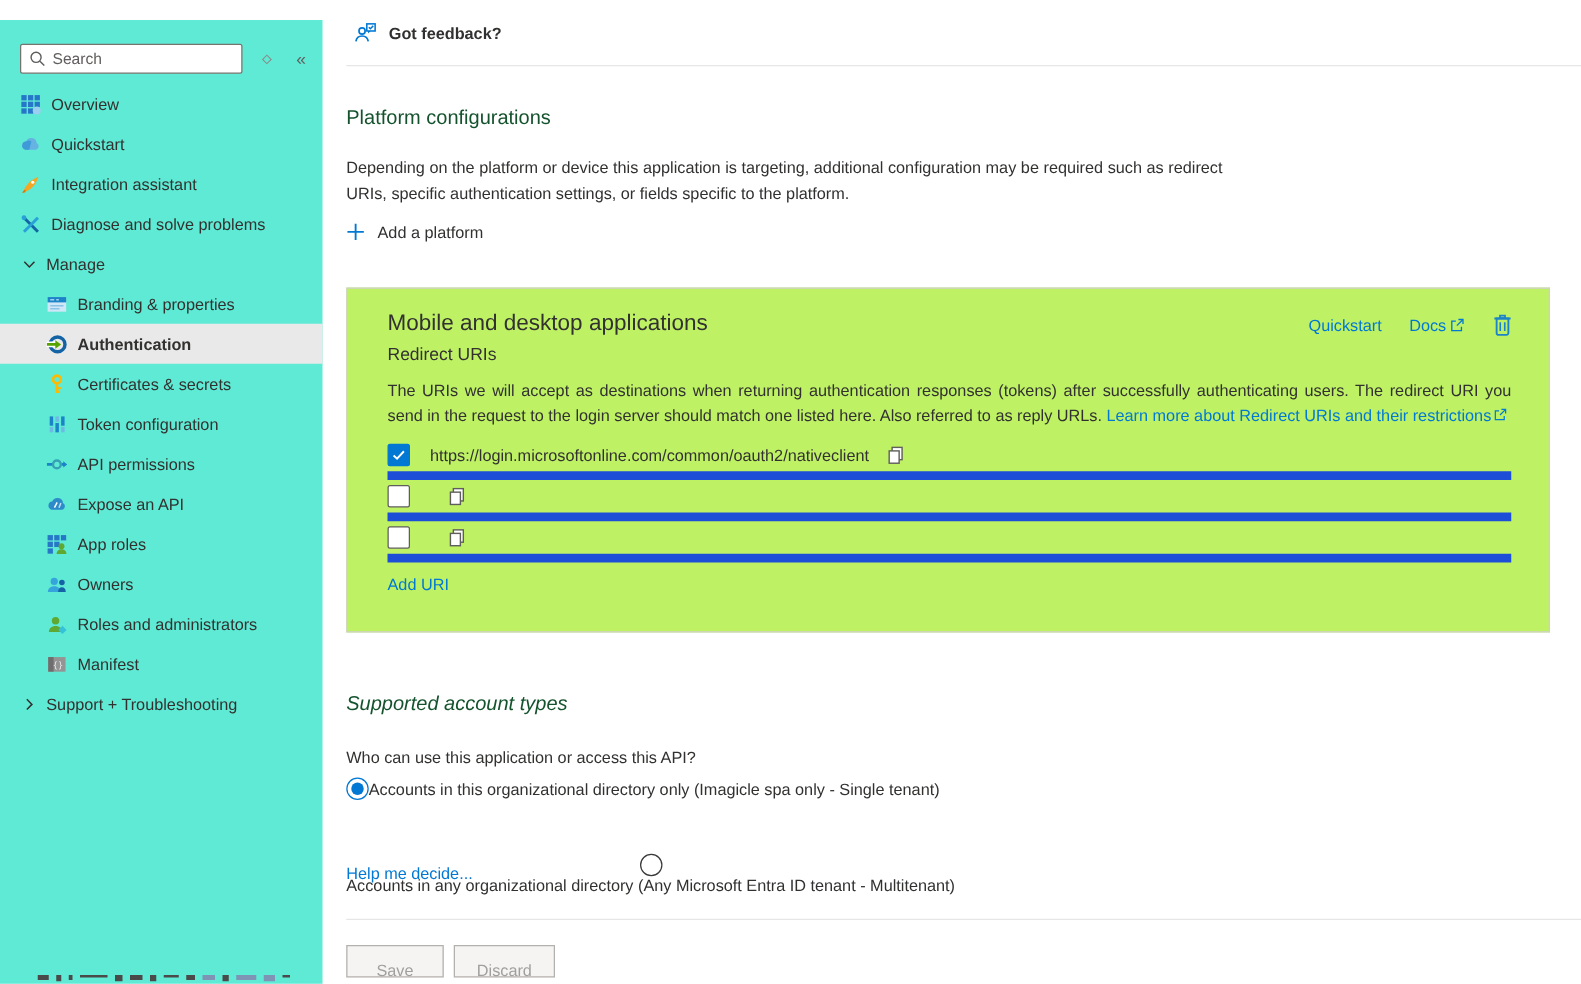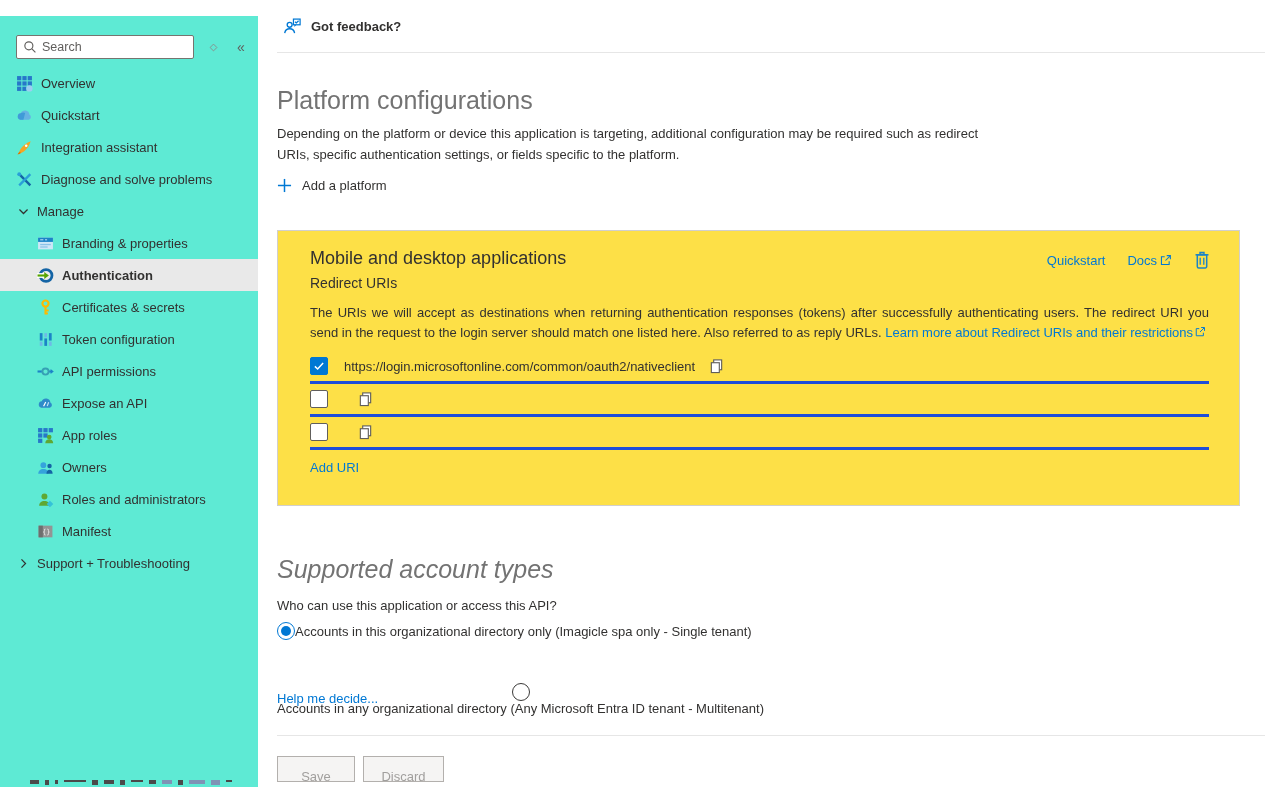--- a/index.html
+++ b/index.html
@@ -41,45 +41,45 @@
   .nav-group span.lbl { font-size:13px; }
 
   
   .toolbar {
     position:absolute; left:277px; top:0; right:0; height:53px;
     display:flex; align-items:center; border-bottom:1px solid #e6e6e6;
   }
   .feedback-btn { display:flex; align-items:center; gap:9px; margin-left:6px; cursor:pointer; color:#323130;font-weight:bold; }
 
   
-  .h-section { position:absolute; left:277px; font-size:25px; font-weight:400; color:#737373; }
+  .h-section { position:absolute; left:277px; font-size:16px; font-weight:400; color:#14532d; }
   #platform-title { top:86px; }
   #platform-desc {
     position:absolute; left:277px; top:123px; width:701px;
     text-align:justify; line-height:21px; color:#323130;
   }
   #add-platform { position:absolute; left:277px; top:178px; display:flex; align-items:center; gap:10px; cursor:pointer; }
   #add-platform .lbl { color:#323130; }
 
   
   .card {
     position:absolute; left:277px; top:230px; width:963px; height:276px;
-    border:1px solid #d1cfcd; background:#fde047;
+    border:1px solid #d1cfcd; background:#bef264;
   }
   .card-title { position:absolute; left:32px; top:17px; font-size:18px; font-weight:400; }
   .card-subtitle { position:absolute; left:32px; top:44px; font-size:14px; }
   .card-links { position:absolute; right:29px; top:20px; display:flex; align-items:center; gap:22px; }
   .link { color:#0078d4; cursor:pointer; text-decoration:none; }
   .link-with-ext { display:inline-flex; align-items:center; gap:2px; }
   .card-desc {
     position:absolute; left:32px; top:72px; width:899px;
     text-align:justify; line-height:20px; font-size:13px;
   }
   .uri-list { position:absolute; left:32px; top:120px; width:899px; }
-  .uri-row { height:33px; display:flex; align-items:center; border-bottom:3px solid #1d4ed8; }
+  .uri-row { height:33px; display:flex; align-items:center; border-bottom:7px solid #1d4ed8; }
   .checkbox {
     width:18px; height:18px; border-radius:2px; flex:none; margin-right:16px; cursor:pointer;
   }
   .checkbox.checked { background:#0078d4; border:1px solid #0078d4; display:flex; align-items:center; justify-content:center; }
   .checkbox.unchecked { background:#fff; border:1px solid #605e5c; }
   .uri-text { font-size:13px; color:#323130; }
   .copy-btn { margin-left:14px; cursor:pointer; }
   .add-uri { position:absolute; left:32px; top:229px; }
 
   

